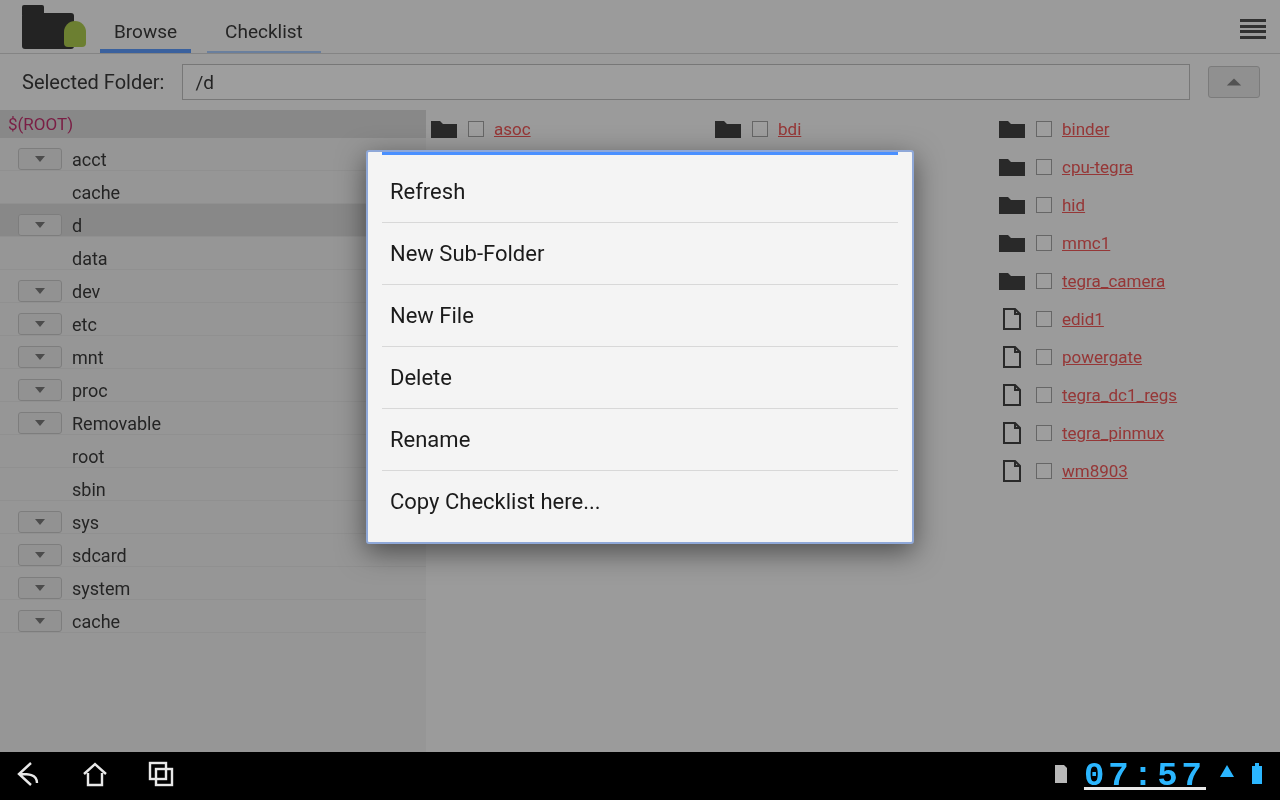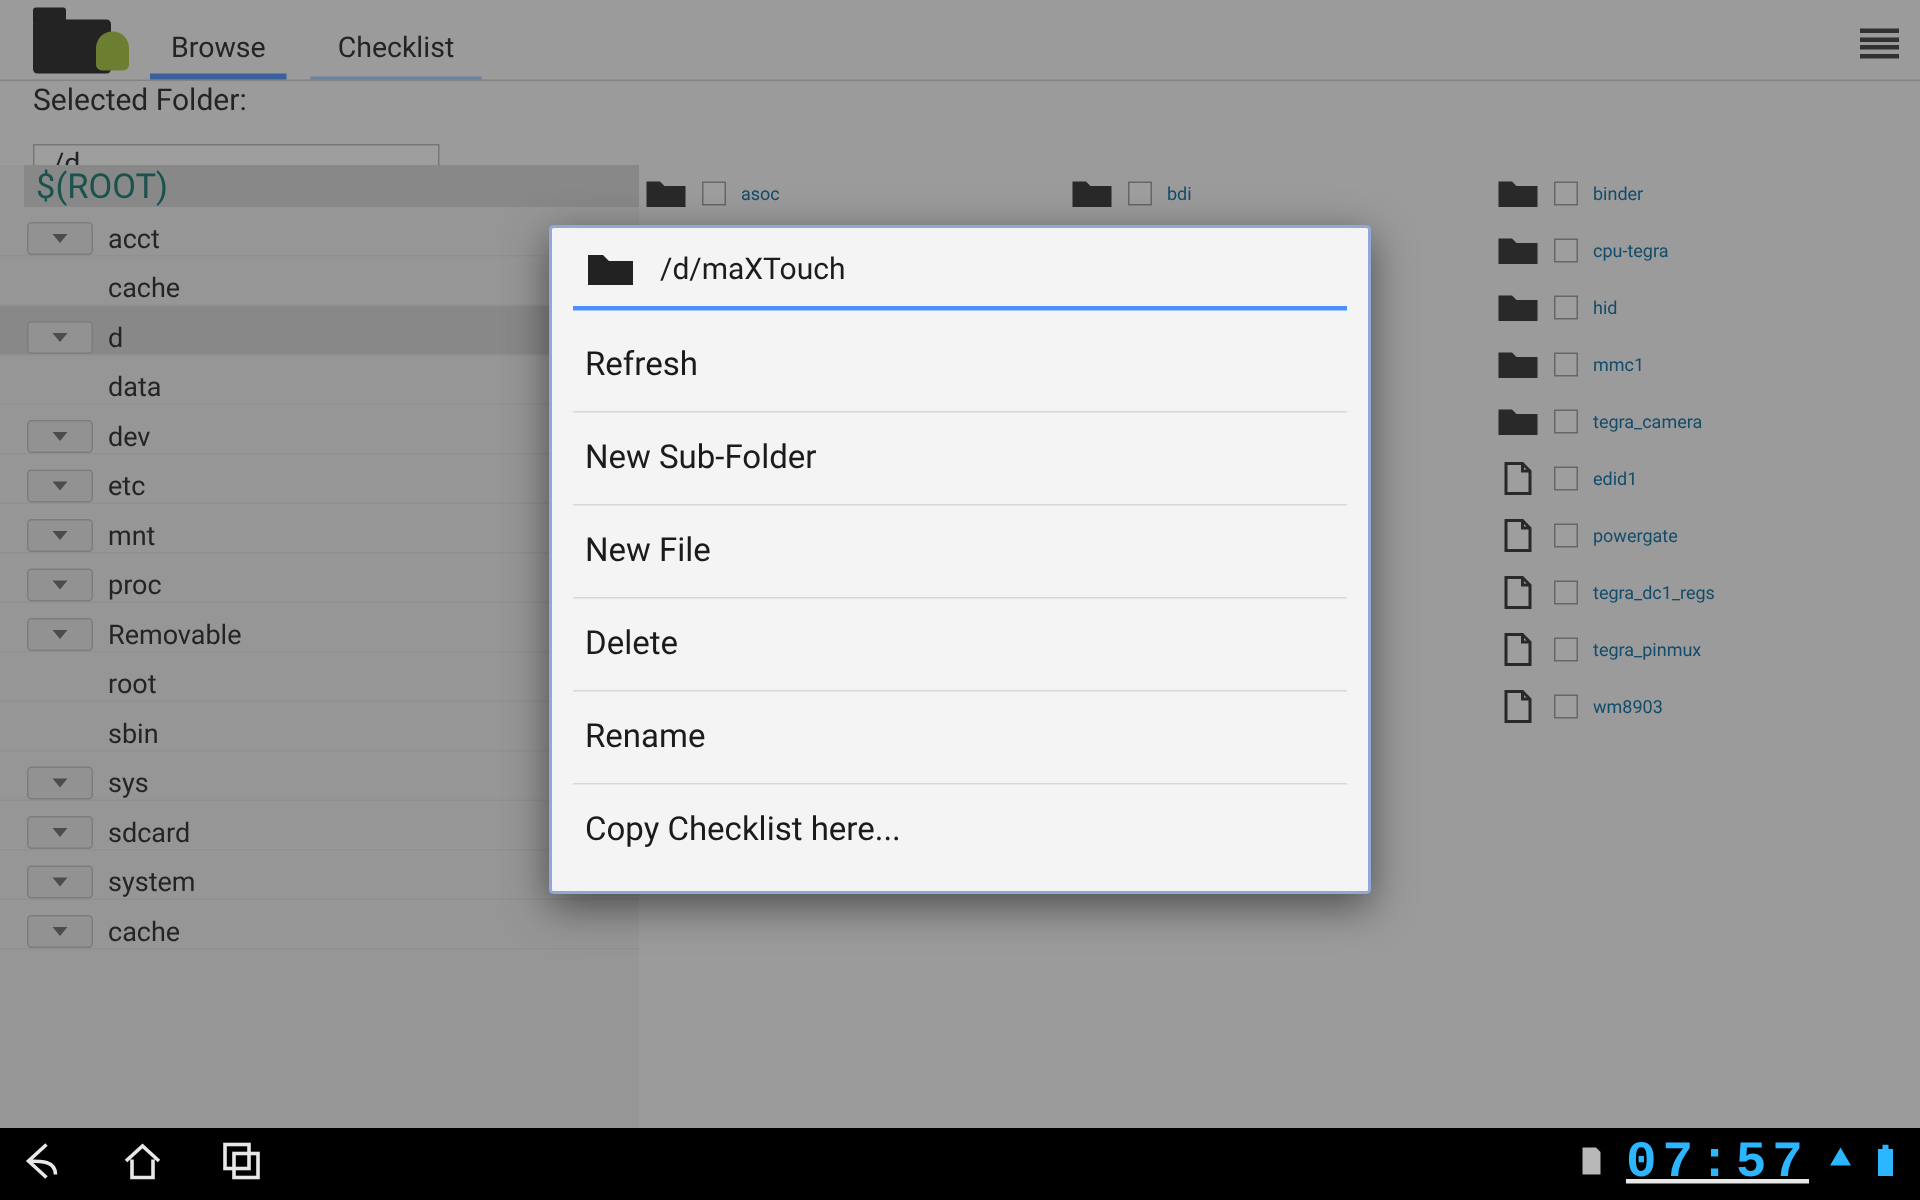--- a/index.html
+++ b/index.html
@@ -15,48 +15,48 @@
 .app-icon .folder-tab  { position:absolute; left:0; top:0; width:22px; height:10px; background:#1f1f1f; border-radius:2px 2px 0 0; }
 .app-icon .droid { position:absolute; right:-6px; bottom:2px; width:22px; height:26px; background:#a4c639; border-radius:11px 11px 4px 4px; }
 .tabs { display:flex; gap: 40px; height: 100%; align-items:flex-end; }
 .tab { font-size: 19px; color:#222; padding: 0 4px 10px 4px; position:relative; cursor:pointer; }
 .tab.active::after { content:""; position:absolute; left:-10px; right:-10px; bottom:0; height:4px; background:#4a90ff; }
 .tab.inactive::after { content:""; position:absolute; left:-14px; right:-14px; bottom:0; height:2px; background:#7bb0ff; opacity:.7; }
 .menu-btn { margin-left:auto; margin-bottom:14px; width:26px; height:20px; display:flex; flex-direction:column; justify-content:space-between; cursor:pointer; }
 .menu-btn span { height:3px; background:#3a3a3a; }
 
 
-.path-row { height:56px; display:flex; align-items:flex-start; padding: 0 20px 0 22px; gap:18px;flex-direction:column; }
+.path-row { height:56px; display:flex; align-items:center; padding: 0 20px 0 22px; gap:18px; }
 .path-label { font-size:20px; color:#222; }
 .path-input { flex:1; height:36px; border:1px solid #b9b9b9; background:#fff; font-size:19px; padding:0 12px; color:#222; }
 .up-btn { width:52px; height:32px; background:#e6e6e6; border:1px solid #c0c0c0; border-radius:3px; display:flex; align-items:center; justify-content:center; cursor:pointer; }
 .up-btn svg { width:18px; height:12px; fill:#777; }
 
 
 .main { position:absolute; top:110px; bottom:0; left:0; right:0; display:flex; }
 .tree { width:426px; background:#f1f1f1; overflow:hidden; }
-.tree-root { height:28px; background:#d7d7d7; display:flex; align-items:center; padding-left:8px; font-size:23px; color:#0f766e;margin-left:16px; }
+.tree-root { height:28px; background:#d7d7d7; display:flex; align-items:center; padding-left:8px; font-size:17px; color:#be185d; }
 .tree-item { height:33px; display:flex; align-items:flex-end; font-size:18px; color:#222; border-bottom:1px solid #e6e6e6; cursor:pointer; }
 .tree-item.selected { background:#d7d7d7; }
 .expander { width:44px; height:22px; margin: 0 10px 0 18px; border:1px solid #c4c4c4; background:#eaeaea; border-radius:3px; display:flex; align-items:center; justify-content:center; }
 .expander.hidden { visibility:hidden; }
 .expander svg { width:12px; height:8px; fill:#6a6a6a; }
 .tree-label { }
 
 
 .grid { flex:1; position:relative; }
 .col { position:absolute; top:0; width:284px; }
 .col.c1 { left:0; }   
 .col.c2 { left:284px; }
 .col.c3 { left:568px; }
 .grid-item { height:38px; display:flex; align-items:center; gap:10px; padding-left:4px; cursor:pointer; }
 .g-icon { width:28px; height:22px; }
 .g-icon svg { width:28px; height:22px; fill:#2b2b2b; }
 .g-check { width:16px; height:16px; border:1.5px solid #9a9a9a; background:#fff; }
-.g-label { font-size:12px; color:#0369a1; }
+.g-label { font-size:17px; color:#ef4444;text-decoration:underline; }
 
 
 .scrim { position:absolute; inset:0; background:rgba(40,40,40,.45); }
 .dialog { position:absolute; left:366px; top:150px; width:548px; background:#f4f4f4; border:2px solid #8fa8d8; border-radius:3px; box-shadow:0 8px 28px rgba(0,0,0,.5); }
 .dlg-header { display:flex; align-items:center; gap:16px; padding:14px 22px 12px 22px; }
 .dlg-header svg { width:34px; height:26px; fill:#222; }
 .dlg-title { font-size:20px; color:#1c1c1c; }
 .dlg-rule { height:3px; background:#4a90ff; margin:0 14px; }
 .dlg-items { padding: 6px 14px 10px 14px; }
 .dlg-item { font-size:22px; color:#1b1b1b; padding:18px 8px; border-bottom:1px solid #d8d8d8; cursor:pointer; }
@@ -326,26 +326,20 @@
                 </svg></div>
               <div class="g-check"></div>
               <div class="g-label">wm8903</div>
             </div>
           </div>
       </div>
     </div>
 
     <div class="scrim"></div>
     <div class="dialog">
-      <div class="dlg-header">
-        <svg viewBox="0 0 34 26">
-            <path d="M2 4h10l4 4h16v16H2z"></path>
-          </svg>
-        <div class="dlg-title">/d/maXTouch</div>
-      </div>
       <div class="dlg-rule"></div>
       <div class="dlg-items" id="dlg-items">
           <div class="dlg-item">Refresh</div>
           <div class="dlg-item">New Sub-Folder</div>
           <div class="dlg-item">New File</div>
           <div class="dlg-item">Delete</div>
           <div class="dlg-item">Rename</div>
           <div class="dlg-item">Copy Checklist here...</div>
         </div>
     </div>

